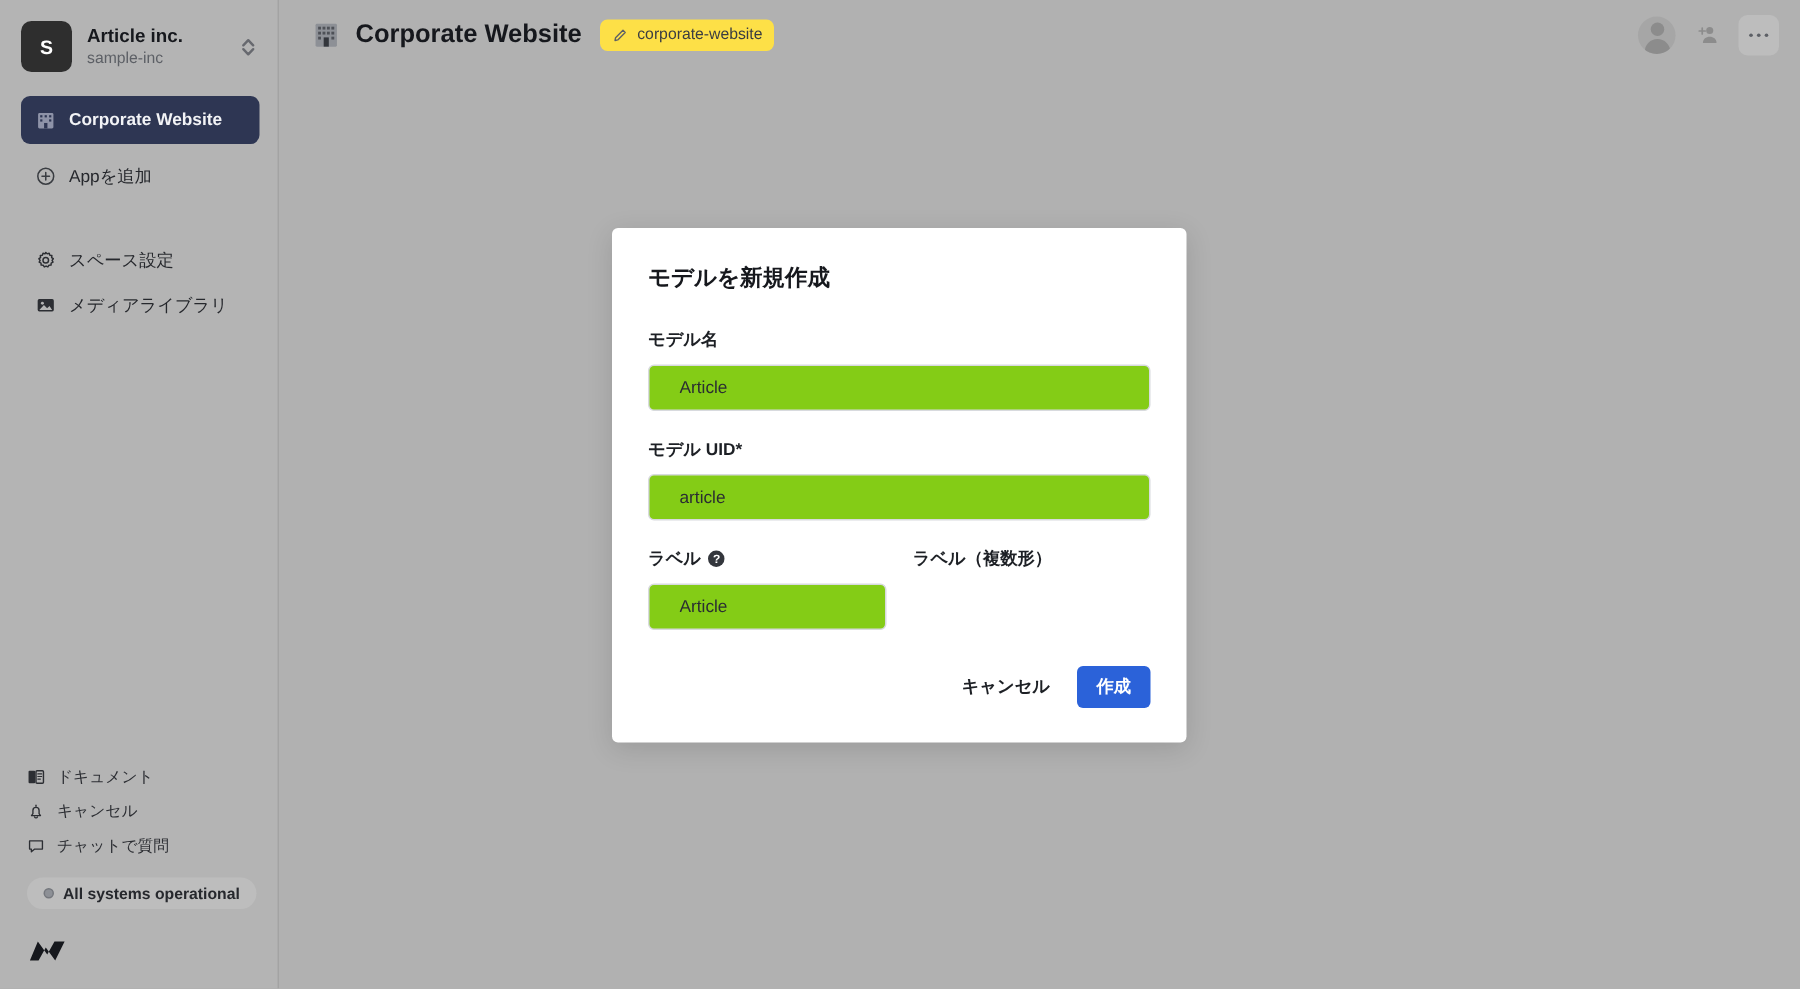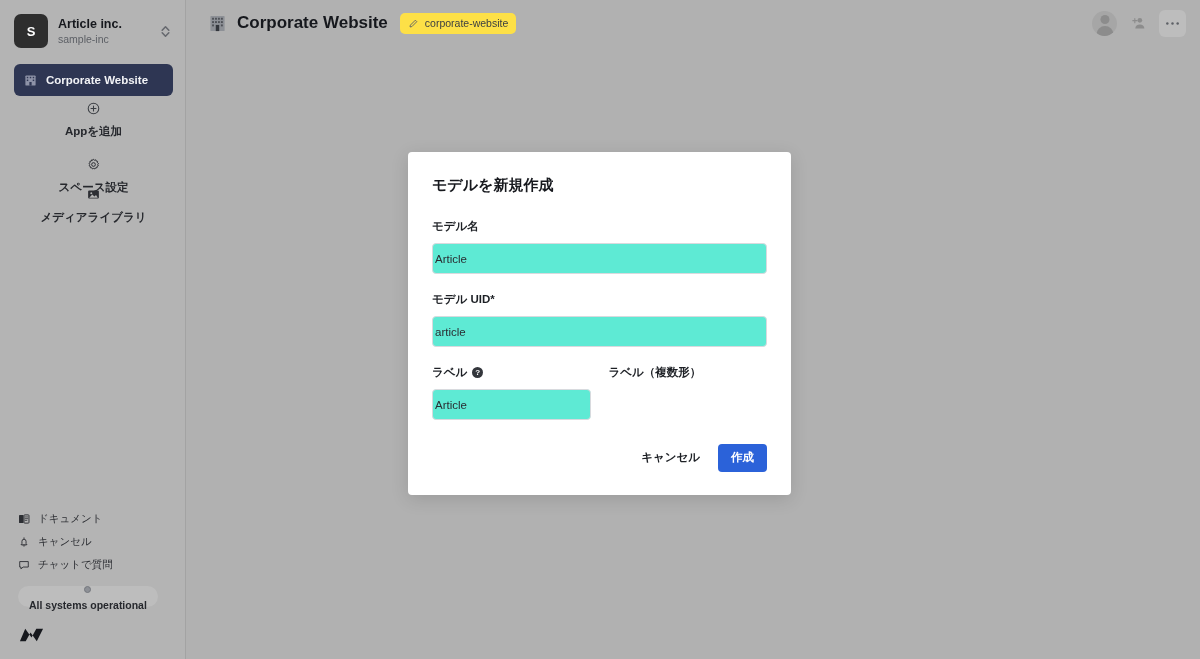--- a/index.html
+++ b/index.html
@@ -45,42 +45,42 @@
     display: flex; align-items: center; gap: 9px;
     padding: 0 10px;
     font-size: 11.5px; font-weight: bold;
   }
   .app-item.active { background: #2e3653; color: #f2f3f6; }
 
   .nav-item {
     display: flex; align-items: center; gap: 9px;
     margin: 0 12px 0 14px; padding: 0 10px;
     height: 30px; border-radius: 6px;
-    font-size: 11.5px; font-weight: bold; color: #26282d; flex-direction: column;
+    font-size: 11.5px; font-weight: normal; color: #26282d;
   }
   #add-app { margin-top: 6px; }
 
   .nav-gap { height: 26px; }
 
   
   #sidebar-bottom {
     position: absolute; left: 0; bottom: 0; width: 186px;
     padding-bottom: 10px;
   }
   .foot-item {
     display: flex; align-items: center; gap: 8px;
     margin: 0 12px 0 18px; height: 23px;
     font-size: 10.5px; color: #2c2e33;
   }
   .status-pill {
     margin: 10px 12px 0 18px;
     background: #bdbdbd; border-radius: 12px;
     height: 21px; display: inline-flex; align-items: center;
     gap: 6px; padding: 0 11px;
-    font-size: 10.5px; font-weight: bold; color: #26282d; flex-direction: column;
+    font-size: 10.5px; font-weight: bold; color: #26282d;
   }
   .status-dot {
     width: 7px; height: 7px; border-radius: 50%;
     background: #8d9096; border: 1px solid #74777d;
     flex: 0 0 auto;
   }
   #brand-logo { margin: 18px 0 0 18px; }
 
   
   #header {
@@ -142,24 +142,24 @@
   .help-icon {
     width: 11px; height: 11px; border-radius: 50%;
     background: #33363c; color: #ffffff;
     font-size: 8px; font-weight: bold;
     display: inline-flex; align-items: center; justify-content: center;
     line-height: 1;
   }
   .text-input {
     width: 100%; height: 31px;
     border: 1px solid #d8dade; border-radius: 4px;
-    background: #5eead4;
+    background: #84cc16;
     font-family: "Liberation Sans", sans-serif;
     font-size: 11.5px; color: #2a2d32;
-    padding: 0 2px;
+    padding: 0 20px;
     outline: none;
   }
   #label-row { display: flex; gap: 18px; margin-bottom: 22px; }
   #label-row .field { margin-bottom: 0; flex: 1 1 0; min-width: 0; }
   #modal-footer {
     display: flex; align-items: center; justify-content: flex-end;
     gap: 6px;
   }
   #cancel-button {
     background: none; border: none;

